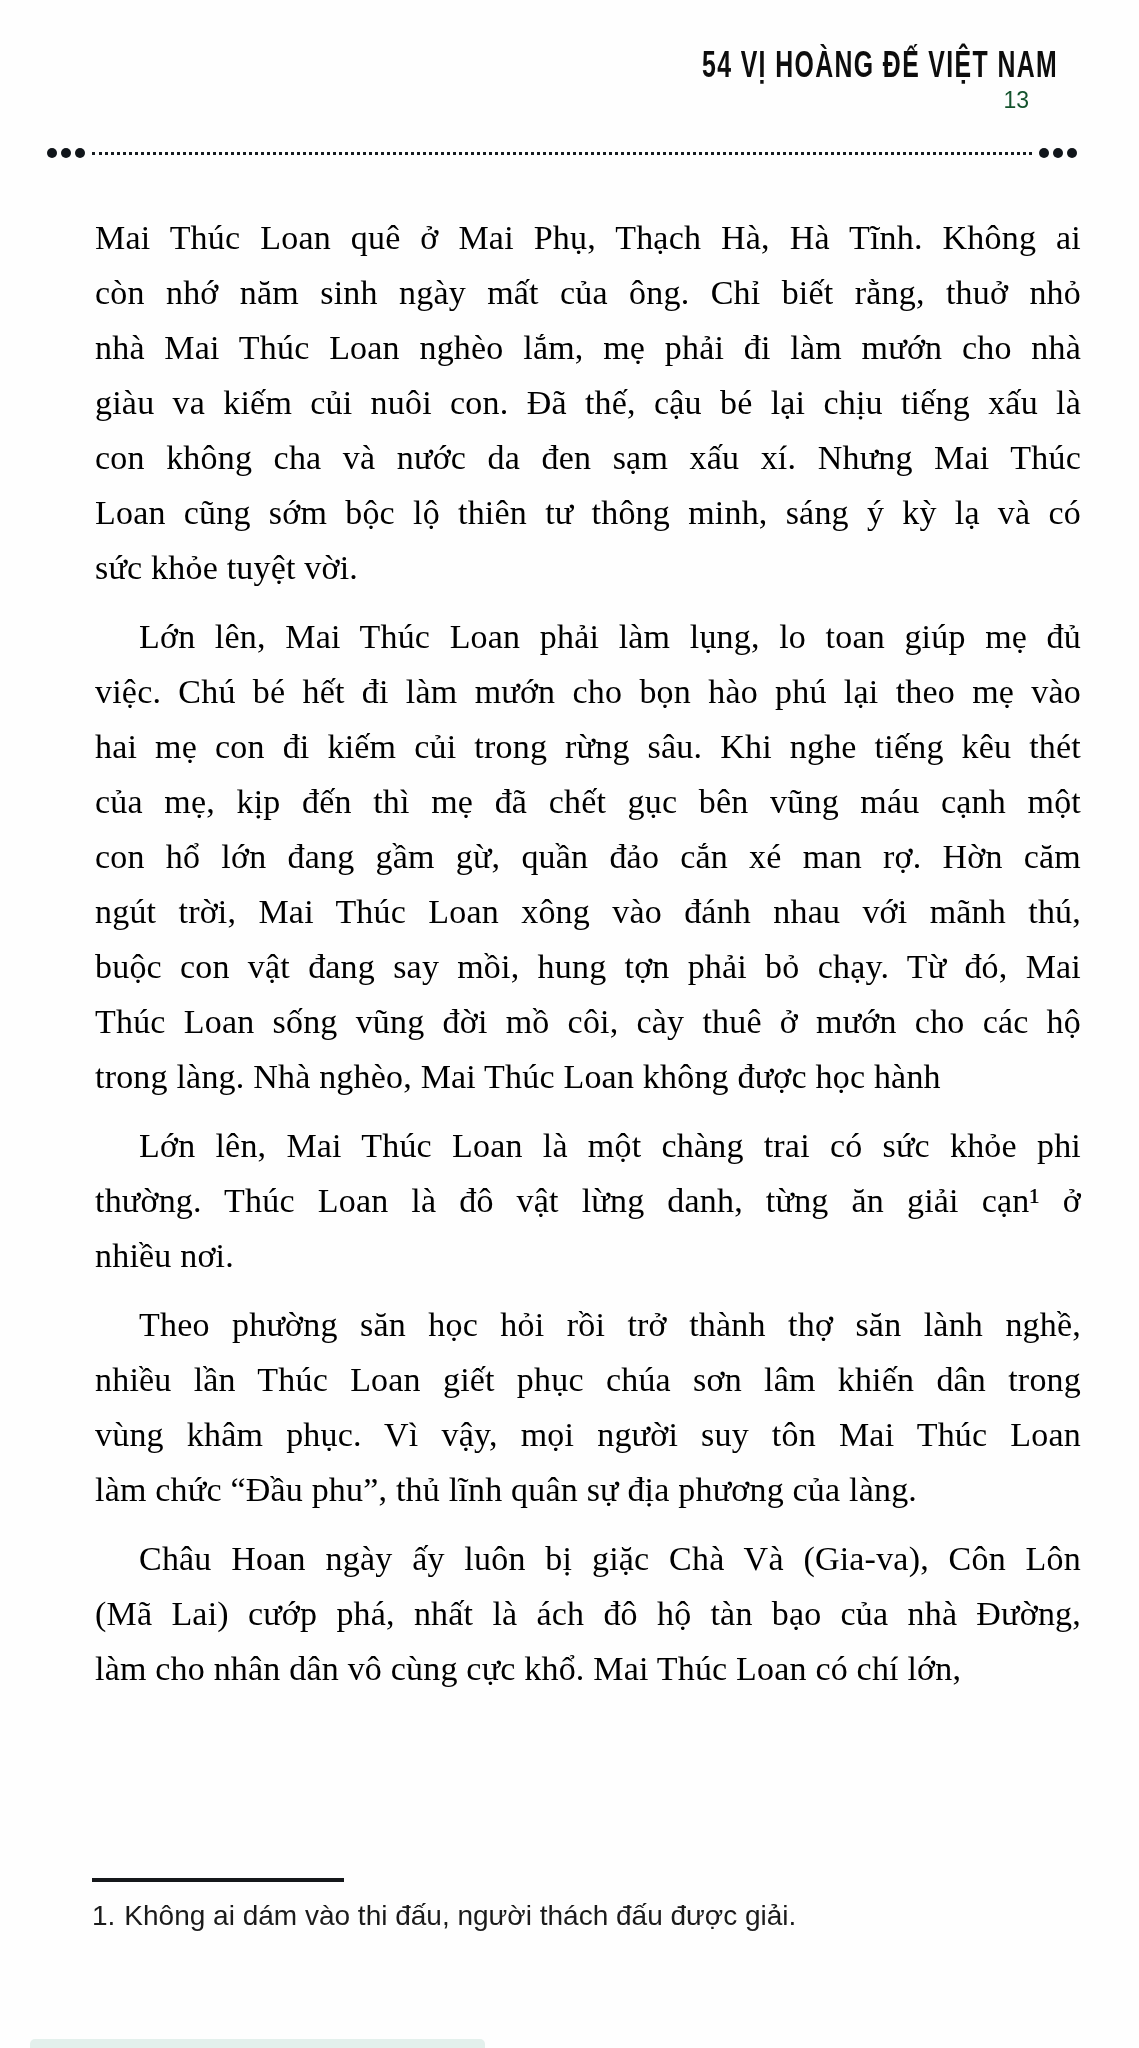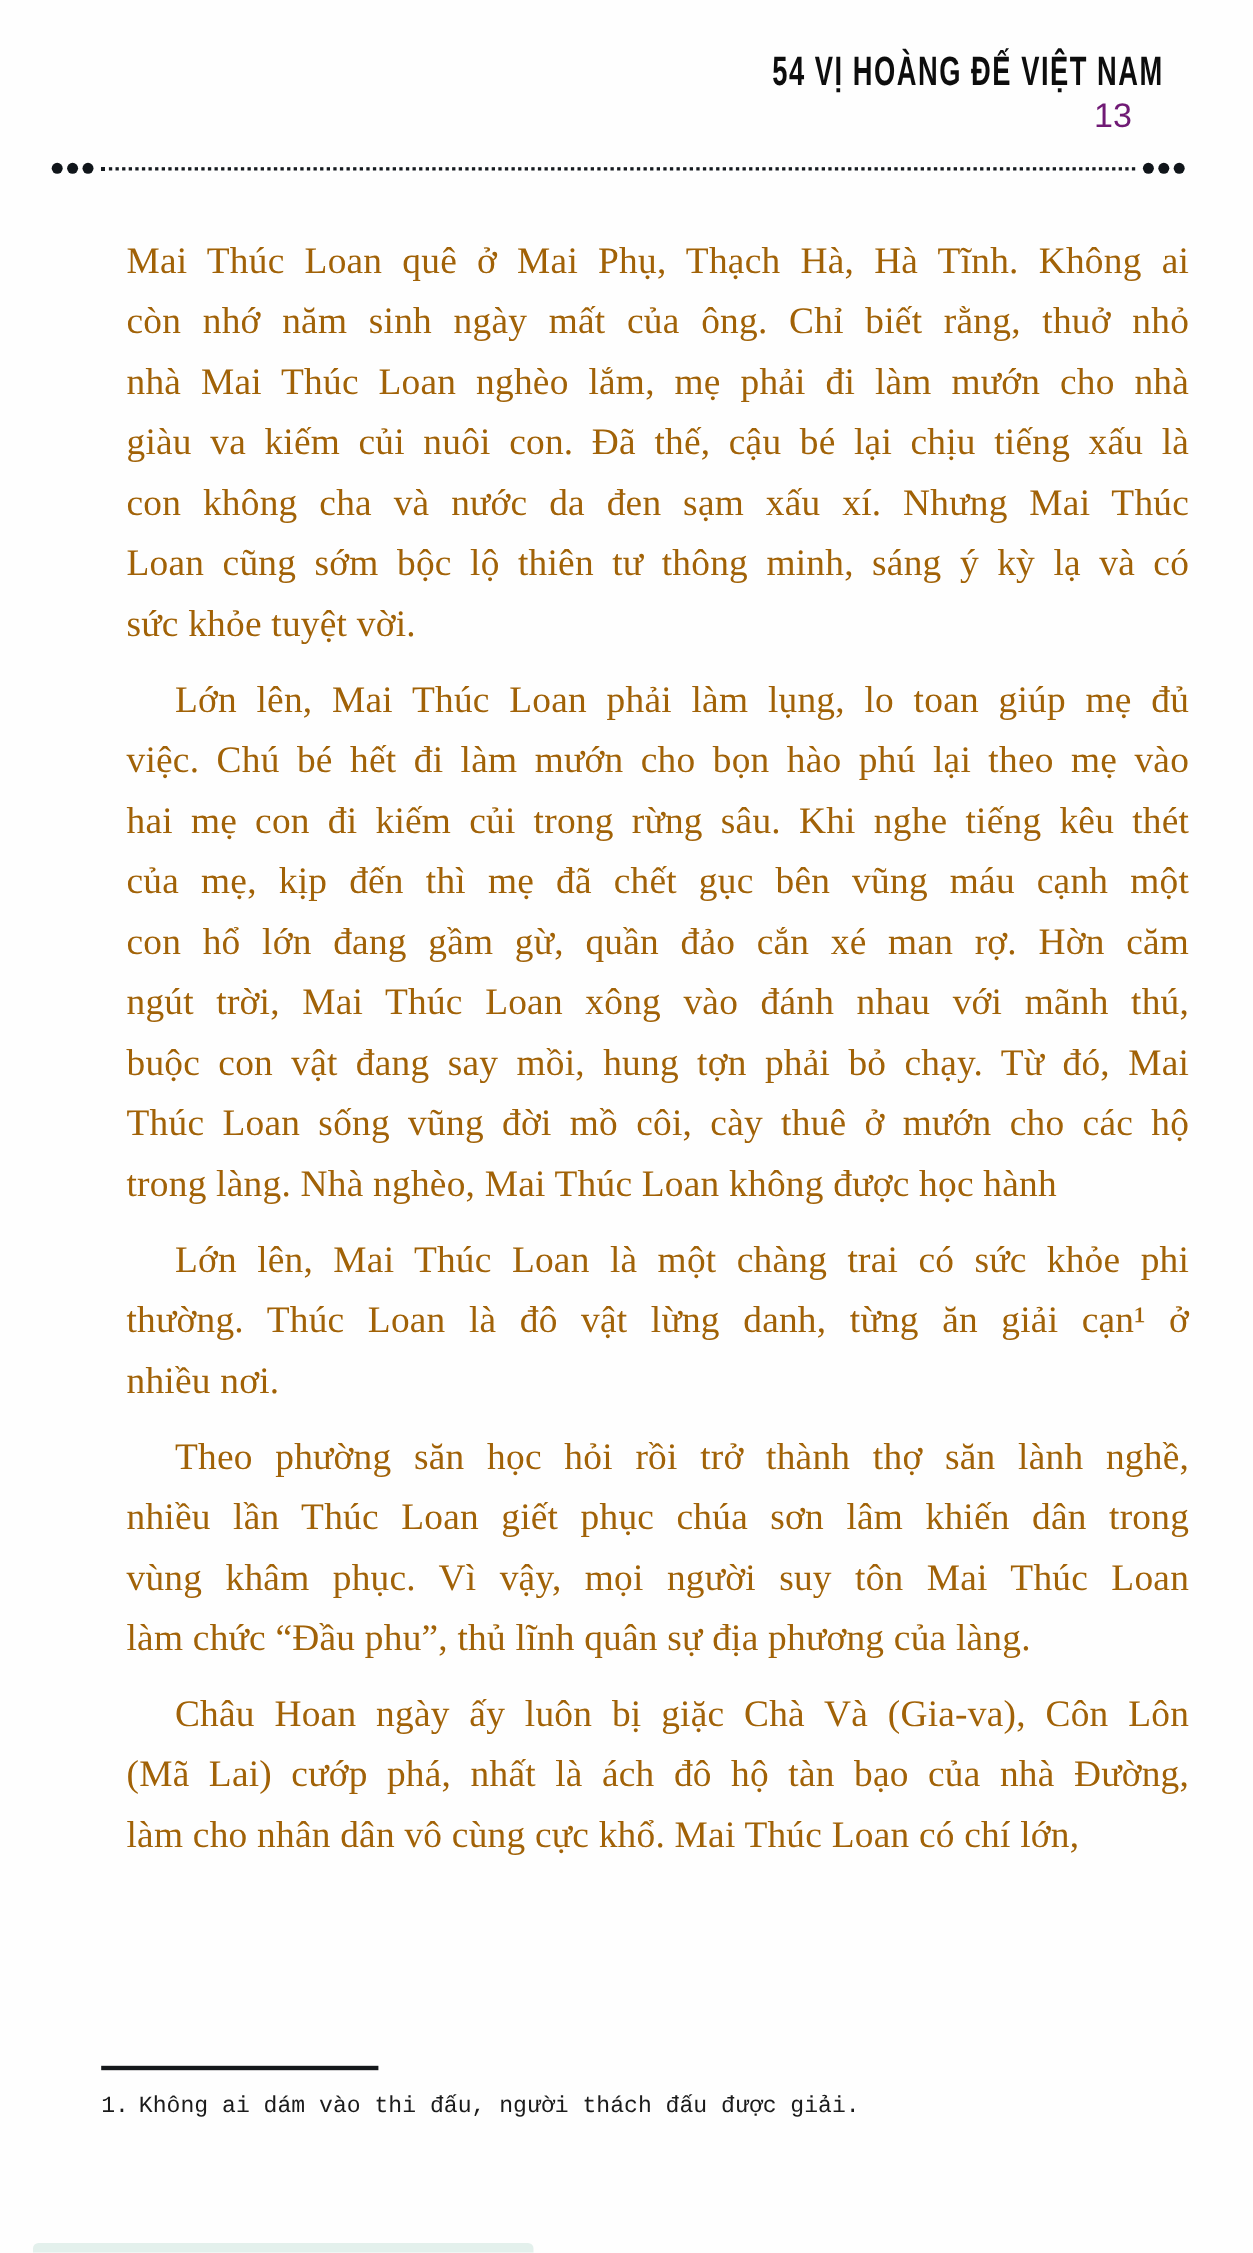--- a/index.html
+++ b/index.html
@@ -20,54 +20,54 @@
     flex-direction: column;
   }
   .book-title {
     font-family: "Liberation Sans", sans-serif;
     font-weight: 700; font-size: 27px; letter-spacing: 1.5px;
     transform: scale(0.92, 1.38); transform-origin: left bottom;
     white-space: nowrap; color: #0d0d0d;
   }
   .page-number {
     font-family: "Liberation Sans", sans-serif;
-    font-size: 31px; color: #701a75; margin-right: 60px; margin-left: 44px;
+    font-size: 23px; color: #14532d; margin-right: 60px; margin-left: 44px;
   }
 
   
   .divider {
     position: absolute; top: 146px; left: 45px; right: 60px;
     display: flex; align-items: center; height: 14px;
   }
   .big-dot {
     width: 10px; height: 10px; border-radius: 50%;
     background: #10151a; flex: 0 0 auto; margin: 0 2px;
   }
   .dots-mid { flex: 1; height: 0; border-top: 3px dotted #161b20; margin: 0 5px; }
 
   
   .body-text { position: absolute; top: 210px; left: 95px; width: 986px; }
   .para { margin: 0 0 14px 0; }
   .line {
     font-size: 34px; line-height: 55px;
     text-align: justify; text-align-last: justify;
-    letter-spacing: 0.2px; color: #a16207; margin-left: 20px;
+    letter-spacing: 0.2px; color: #000000;
   }
   .para .line:last-child { text-align-last: left; }
   .para.indent .line:first-child { text-indent: 44px; }
 
   
   .footnote-rule {
     position: absolute; top: 1878px; left: 92px;
     width: 252px; height: 4px; background: #15181b;
   }
   .footnote {
     position: absolute; top: 1896px; left: 92px; right: 70px;
-    font-family: Liberation Mono, monospace;
-    font-size: 21px; line-height: 40px; color: #1b1b1b;
+    font-family: Liberation Sans, sans-serif;
+    font-size: 28px; line-height: 40px; color: #1b1b1b;
   }
   .footnote .marker { margin-right: 9px; }
 
   
   .scan-edge {
     position: absolute; bottom: 0; left: 30px;
     width: 455px; height: 9px;
     background: #e3f0ec; border-radius: 5px 5px 0 0;
   }
 </style>

